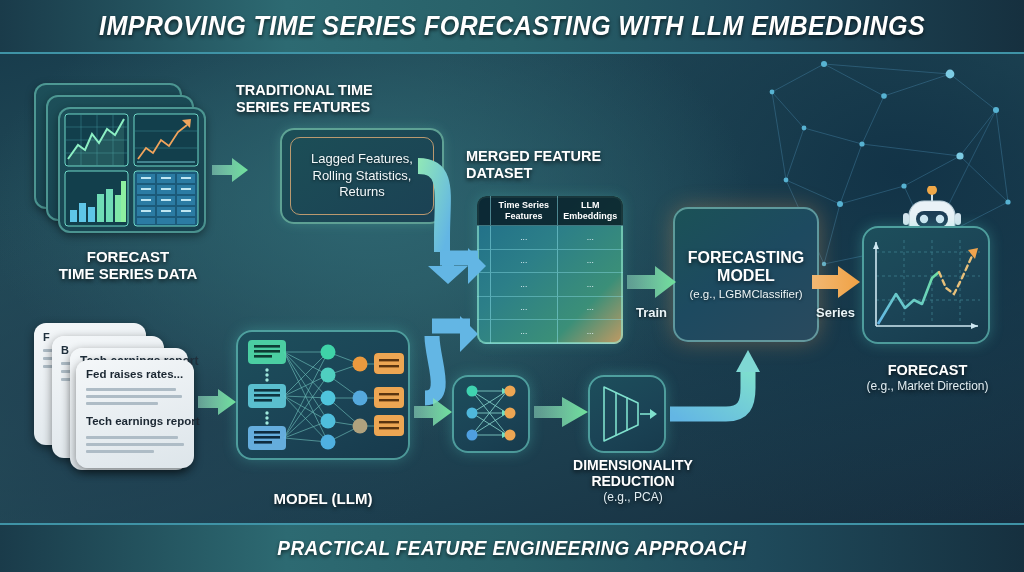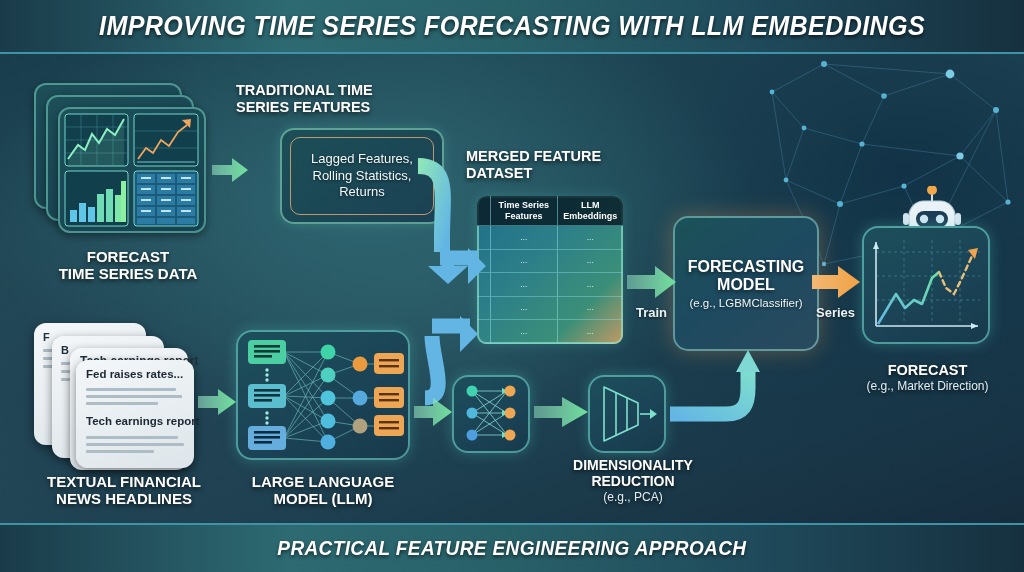--- a/index.html
+++ b/index.html
@@ -266,21 +266,21 @@
       <div class="tcell">...</div>
       <div class="tcell">...</div>
     </div>
     <div class="trow">
       <div class="tcell idx"></div>
       <div class="tcell">...</div>
       <div class="tcell">...</div>
     </div>
   </div>
 
-  <div id="fmodel" style="left:673px;top:207px;width:146px;height:135px;margin-top:9px;">
+  <div id="fmodel" style="left:673px;top:207px;width:146px;height:135px;">
     <div class="t1">
       <span>FORECASTING</span><br>
       <span>MODEL</span>
     </div>
     <div class="t2">(e.g., LGBMClassifier)</div>
   </div>
 
   <div class="alab" style="left:636px;top:305px;">Train</div>
   <div class="alab" style="left:816px;top:305px;">Series</div>
 
@@ -354,24 +354,20 @@
     <div class="news-h" style="position:absolute;left:10px;top:8px;font-size:11.5px;white-space:nowrap;">Fed raises rates...</div>
     <div class="news-line" style="position:absolute;left:10px;top:28px;width:90px;height:2.5px;"></div>
     <div class="news-line" style="position:absolute;left:10px;top:35px;width:96px;height:2.5px;"></div>
     <div class="news-line" style="position:absolute;left:10px;top:42px;width:72px;height:2.5px;"></div>
     <div class="news-h" style="position:absolute;left:10px;top:55px;font-size:11.5px;white-space:nowrap;">Tech earnings report</div>
     <div class="news-line" style="position:absolute;left:10px;top:76px;width:92px;height:2.5px;"></div>
     <div class="news-line" style="position:absolute;left:10px;top:83px;width:98px;height:2.5px;"></div>
     <div class="news-line" style="position:absolute;left:10px;top:90px;width:68px;height:2.5px;"></div>
   </div>
 
-  <div class="cap" style="left:14px;top:473px;width:220px;font-size:15px;">
-    <span>TEXTUAL FINANCIAL</span><br>
-    <span>NEWS HEADLINES</span>
-  </div>
 
   <div class="glowbox" style="left:236px;top:330px;width:174px;height:130px;">
     <svg width="174" height="130" viewBox="0 0 174 130">
       <g stroke="#7fd8cf" stroke-width=".7" opacity=".75" fill="none">
         <path d="M48 22 L92 22 M48 22 L92 45 M48 22 L92 68 M48 22 L92 91 M48 22 L92 112"></path>
         <path d="M48 66 L92 22 M48 66 L92 45 M48 66 L92 68 M48 66 L92 91 M48 66 L92 112"></path>
         <path d="M48 108 L92 22 M48 108 L92 45 M48 108 L92 68 M48 108 L92 91 M48 108 L92 112"></path>
         <path d="M92 22 L124 34 M92 45 L124 34 M92 45 L124 68 M92 68 L124 68 M92 68 L124 96 M92 91 L124 96 M92 112 L124 96"></path>
         <path d="M124 34 L140 34 M124 68 L140 68 M124 96 L140 96"></path>
       </g>
@@ -418,21 +414,21 @@
         <rect x="143" y="63" width="20" height="2.4" fill="#5a3410"></rect>
           <rect x="143" y="69" width="20" height="2.4" fill="#5a3410"></rect>
         <rect x="138" y="85" width="30" height="21" rx="4" fill="#eda653"></rect>
         <rect x="143" y="91" width="20" height="2.4" fill="#5a3410"></rect>
           <rect x="143" y="97" width="20" height="2.4" fill="#5a3410"></rect>
       </g>
     </svg>
   </div>
 
   <div class="cap" style="left:232px;top:473px;width:182px;font-size:15px;">
-    <span>LARGE LANGUAGE</span><br>
+    <br>
     <span>MODEL (LLM)</span>
   </div>
 
   <div class="glowbox" style="left:452px;top:375px;width:78px;height:78px;">
     <svg width="78" height="78" viewBox="0 0 78 78">
       <g stroke="#8fe0d6" stroke-width=".9" fill="none" opacity=".85">
         <path d="M20 16 L55 16 M20 16 L55 38 M20 16 L55 60"></path>
         <path d="M20 38 L55 16 M20 38 L55 38 M20 38 L55 60"></path>
         <path d="M20 60 L55 16 M20 60 L55 38 M20 60 L55 60"></path>
       </g>

